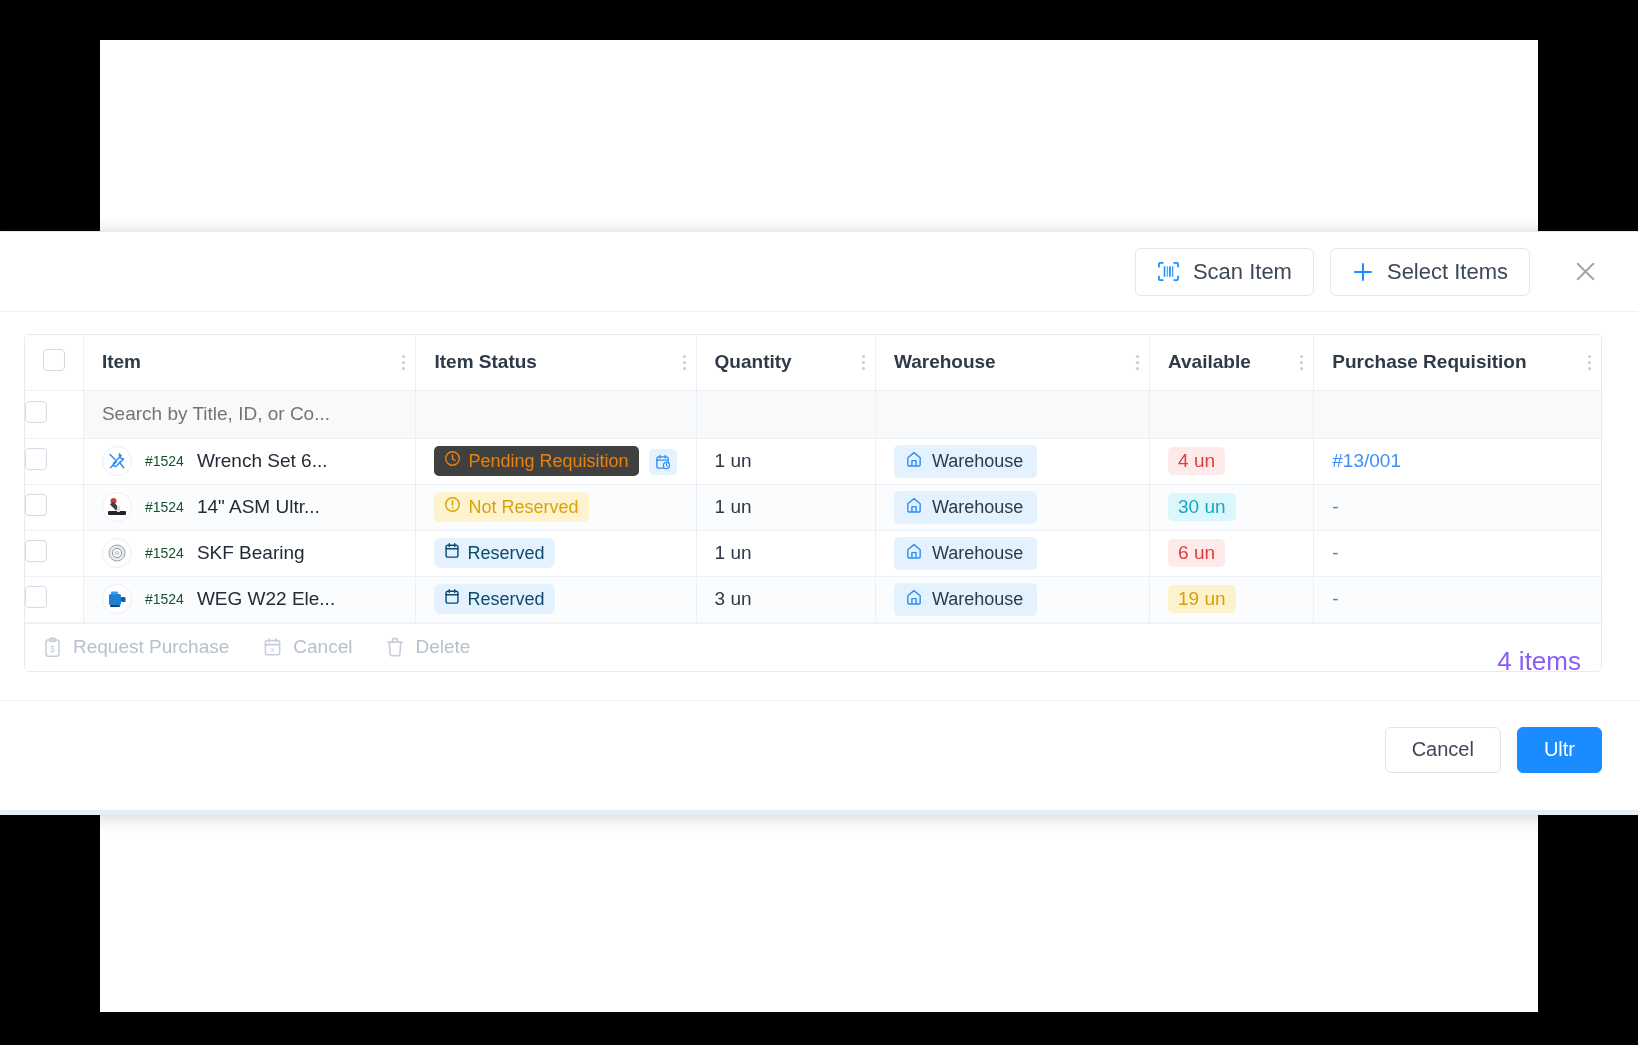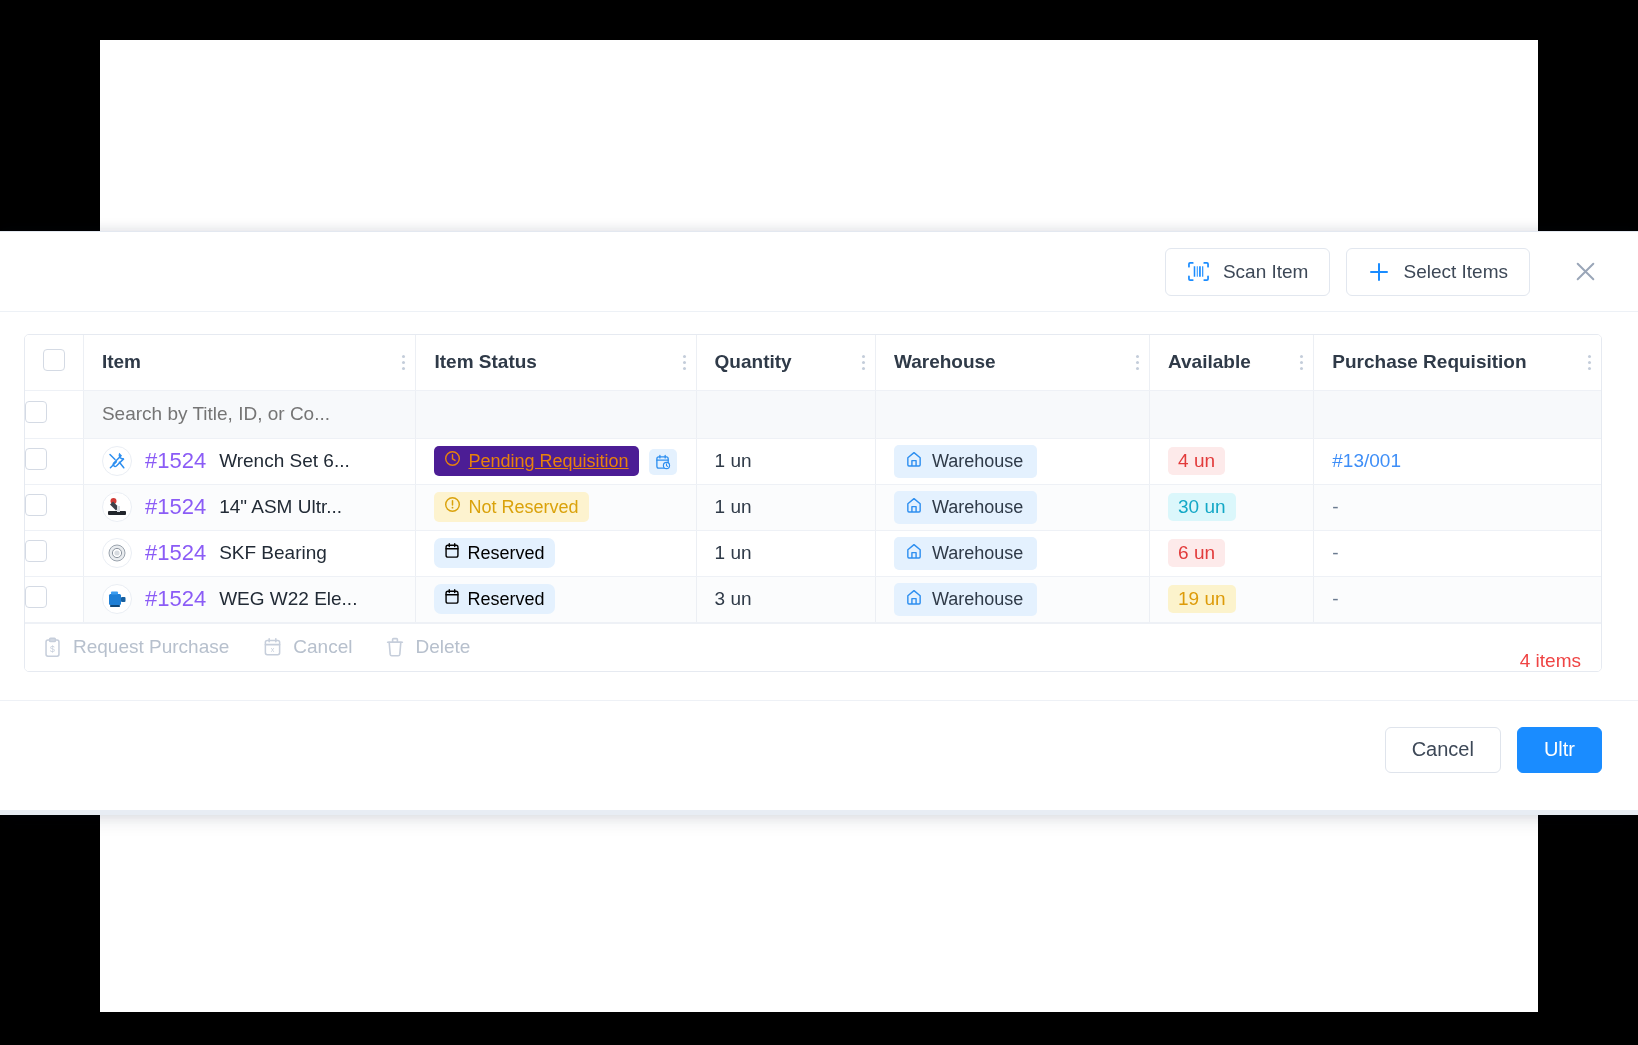--- a/index.html
+++ b/index.html
@@ -55,21 +55,21 @@
   }
   .hdr-btn {
     display: inline-flex;
     align-items: center;
     gap: 13px;
     height: 48px;
     padding: 12px 21px;
     border: 1px solid #e2e7ef;
     border-radius: 6px;
     background: #fff;
-    font-size: 19px;
+    font-size: 22px;
     color: #3d4857;
     font-family: "Liberation Sans", sans-serif;
     cursor: pointer;
     white-space: nowrap;
   }
   .hdr-btn .ico { display: inline-flex; align-items: center; color: #1a8cff; }
   .close-x {
     margin-left: 22px;
     width: 34px; height: 34px;
     display: inline-flex; align-items: center; justify-content: center;
@@ -155,34 +155,34 @@
 
   .item-cell { display: flex; align-items: center; gap: 13px; white-space: nowrap; }
   .item-thumb {
     width: 30px; height: 30px; min-width: 30px;
     border-radius: 50%;
     border: 1px solid #eaeef4;
     background: #fff;
     display: inline-flex; align-items: center; justify-content: center;
     overflow: hidden;
   }
-  .item-id { color: #8b5cf6; font-size: 22px; }
+  .item-id { color: #14532d; font-size: 14px; }
   .item-name { color: #222b36; font-size: 19px; }
 
   
   .badge {
     display: inline-flex; align-items: center; gap: 7px;
     padding: 4px 10px;
     border-radius: 5px;
     font-size: 18px;
     white-space: nowrap;
   }
-  .badge.orange { background: #4c1d95; color: #e8820c; text-decoration: underline; }
+  .badge.orange { background: #404040; color: #e8820c; }
   .badge.yellow { background: #fdf3cf; color: #daa20b; }
-  .badge.blue   { background: #e4f1fe; color: #000000; border-radius: 7px; }
+  .badge.blue   { background: #e4f1fe; color: #0c4a6e; border-radius: 7px; }
   .badge.wh     { background: #e4f1fe; color: #2f3a48; padding: 5px 14px 5px 11px; gap: 9px; }
 
   .mini-btn {
     display: inline-flex; align-items: center; justify-content: center;
     width: 28px; height: 26px;
     background: #e4f1fe; border-radius: 5px;
     margin-left: 10px; color: #2e8ff0;
     cursor: pointer;
     vertical-align: middle;
   }
@@ -208,21 +208,21 @@
     background: #fff;
     border-top: 1px solid #eef1f6;
   }
   .foot-actions { display: flex; align-items: center; gap: 34px; }
   .foot-act {
     display: inline-flex; align-items: center; gap: 11px;
     font-size: 19px; color: #b7c0cd;
     cursor: default;
   }
   .foot-act .ico { display: inline-flex; color: #c6cedb; }
-  .items-count { margin-left: auto; font-size: 19px; color: #ef4444; margin-top: 28px; }
+  .items-count { margin-left: auto; font-size: 26px; color: #8b5cf6; margin-top: 28px; }
 
   
   .modal-footer {
     position: absolute;
     left: 0; right: 0; bottom: 0;
     height: 110px;
     display: flex; align-items: center; justify-content: flex-end;
     gap: 16px;
     padding: 0 36px 12px 0;
     border-top: 1px solid #eef1f6;

